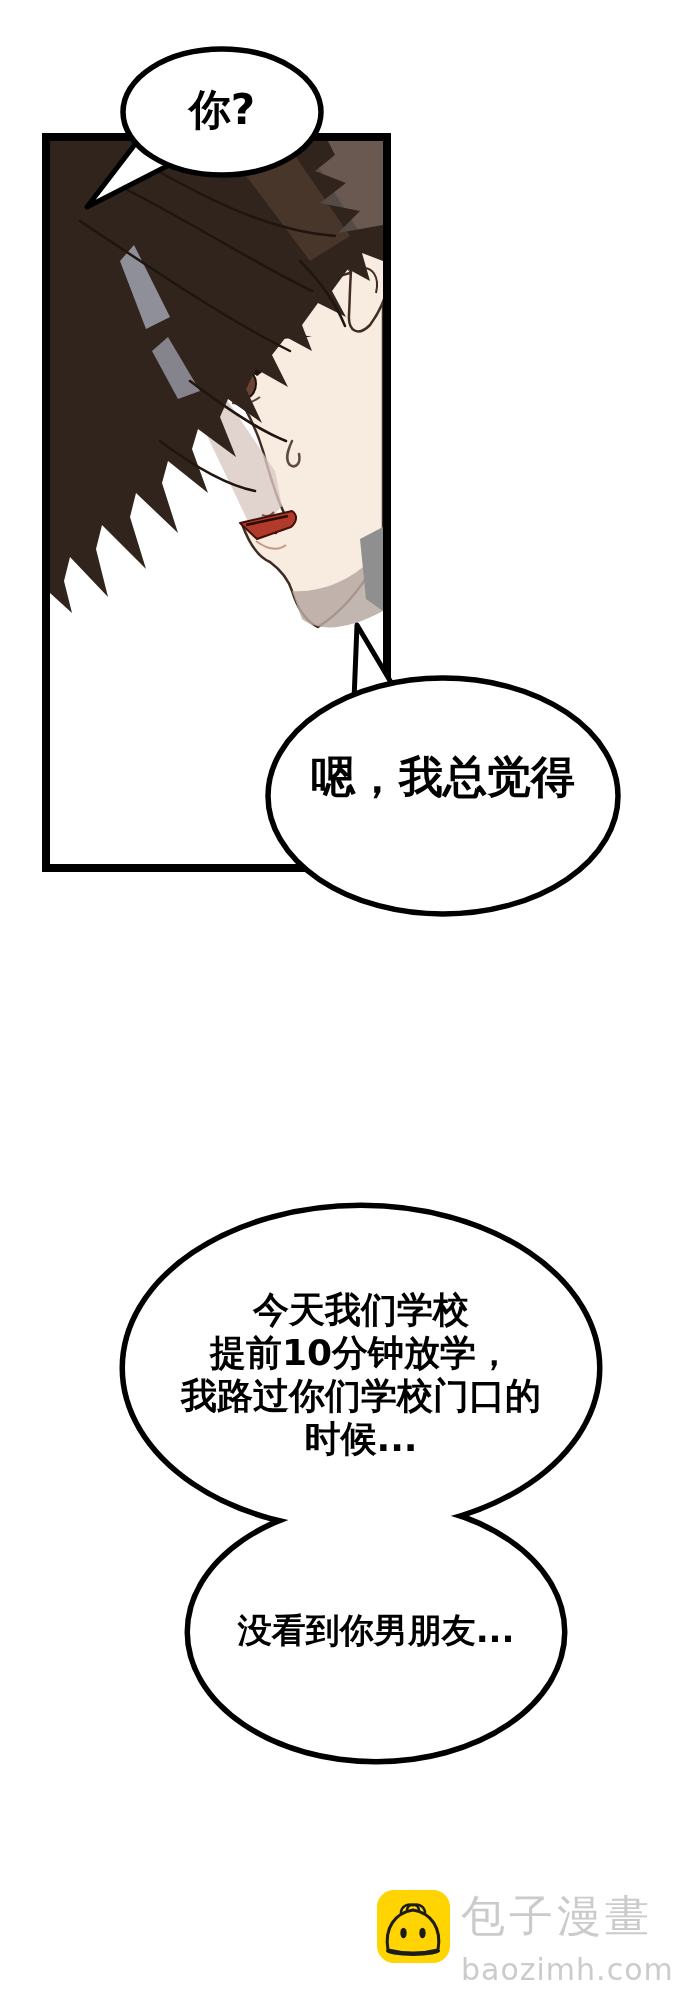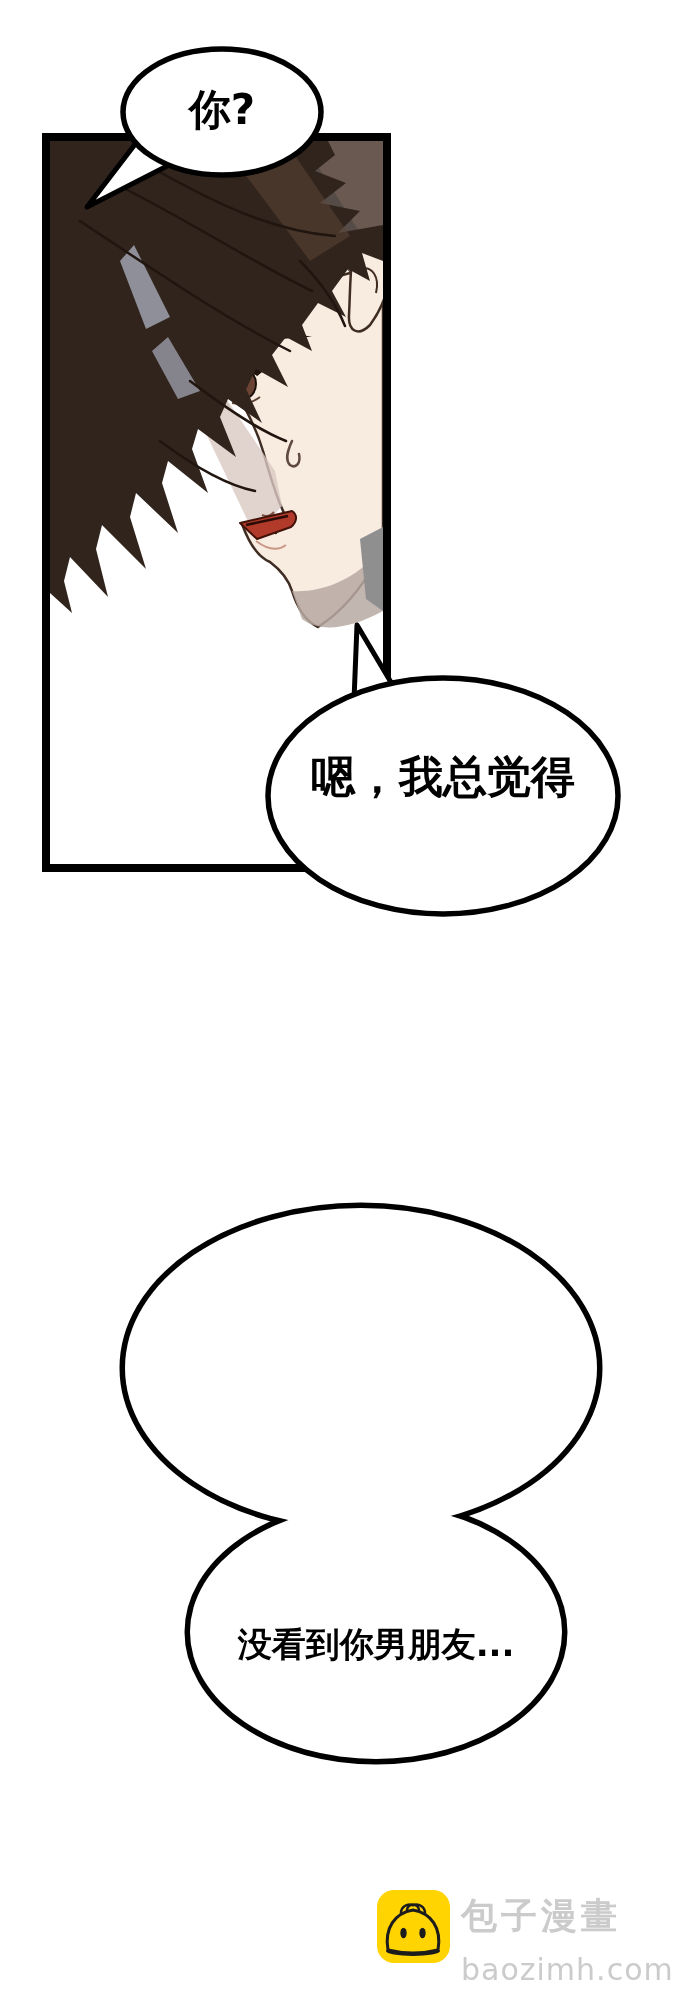--- a/index.html
+++ b/index.html
@@ -16,28 +16,28 @@
   }
   .panel svg{display:block;width:100%;height:100%;}
   
   .btext{
     position:absolute;color:var(--c-ink,#000);font-weight:700;
     text-align:center;white-space:nowrap;letter-spacing:0px;
   }
   .b1text{left:122px;top:86px;width:200px;font-size:42px;line-height:48px;}
   .b2text{left:283px;top:755px;width:320px;font-size:44px;line-height:43px;}
   .b3text{left:148px;top:1288px;width:426px;font-size:36px;line-height:43px;}
-  .b4text{left:146px;top:1608px;width:460px;font-size:34px;line-height:44px;margin-top:14px;}
+  .b4text{left:146px;top:1608px;width:460px;font-size:34px;line-height:44px;}
   
   .watermark{position:absolute;left:377px;top:1890px;width:300px;height:90px;}
   .wm-icon{position:absolute;left:0;top:0;width:73px;height:73px;}
   .wm-texts{position:absolute;left:84px;top:2px;}
   .wm-brand{
-    font-size:36px;line-height:48px;color:var(--c-watermark_gray,#cbcbcb);
-    font-weight:700;letter-spacing:4px;white-space:nowrap;
+    font-size:44px;line-height:48px;color:var(--c-watermark_gray,#cbcbcb);
+    font-weight:400;letter-spacing:4px;white-space:nowrap;
   }
   .wm-domain{
     font-size:30px;line-height:32px;color:var(--c-watermark_gray,#cbcbcb);
     font-weight:400;letter-spacing:1px;white-space:nowrap;margin-top:14px;
   }
 </style>
 </head>
 <body>
 
 <div class="page">
@@ -141,20 +141,26 @@
   <div class="btext b2text">
     <div>嗯，我总觉得</div>
   </div>
 
   <svg class="abs" style="left:118px;top:1200px" width="492" height="570" aria-hidden="true">
     <ellipse cx="243" cy="168" rx="236" ry="160" fill="none" style="stroke:var(--c-ink)" stroke-width="11"></ellipse>
     <ellipse cx="258" cy="432" rx="186" ry="127" fill="none" style="stroke:var(--c-ink)" stroke-width="11"></ellipse>
     <ellipse cx="243" cy="168" rx="236" ry="160" style="fill:var(--c-bubble_fill)"></ellipse>
     <ellipse cx="258" cy="432" rx="186" ry="127" style="fill:var(--c-bubble_fill)"></ellipse>
   </svg>
+  <div class="btext b3text">
+    <div>今天我们学校</div>
+    <div>提前10分钟放学，</div>
+    <div>我路过你们学校门口的</div>
+    <div>时候...</div>
+  </div>
   <div class="btext b4text">没看到你男朋友...</div>
 
   <div class="watermark">
     <svg class="wm-icon" viewBox="0 0 73 73" aria-hidden="true">
       <rect x="0" y="0" width="73" height="73" rx="17" style="fill:var(--c-watermark_yellow)"></rect>
       <ellipse cx="36" cy="61" rx="27" ry="5" fill="#1c1c1c"></ellipse>
       <path d="M 11 60 C 7 38 18 23 36 20 C 54 23 65 38 61 60 C 45 64 27 64 11 60 Z" style="fill:var(--c-watermark_yellow)" stroke="#1c1c1c" stroke-width="3"></path>
       <path d="M 30 20 C 31 13 41 13 42 20" fill="none" stroke="#1c1c1c" stroke-width="2.5" stroke-linecap="round"></path>
       <path d="M 24 23 C 24 17 30 13 36 15" fill="none" stroke="#1c1c1c" stroke-width="2.5" stroke-linecap="round"></path>
       <path d="M 48 23 C 48 17 42 13 36 15" fill="none" stroke="#1c1c1c" stroke-width="2.5" stroke-linecap="round"></path>

